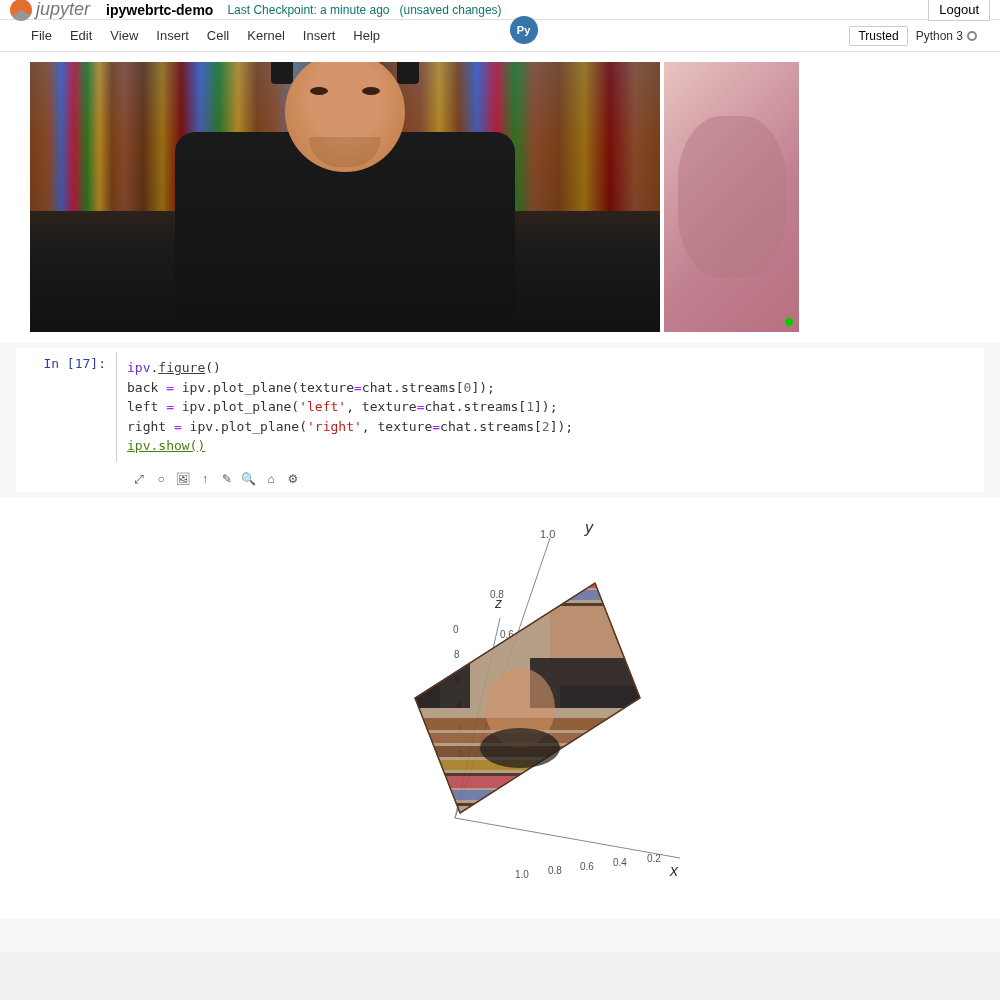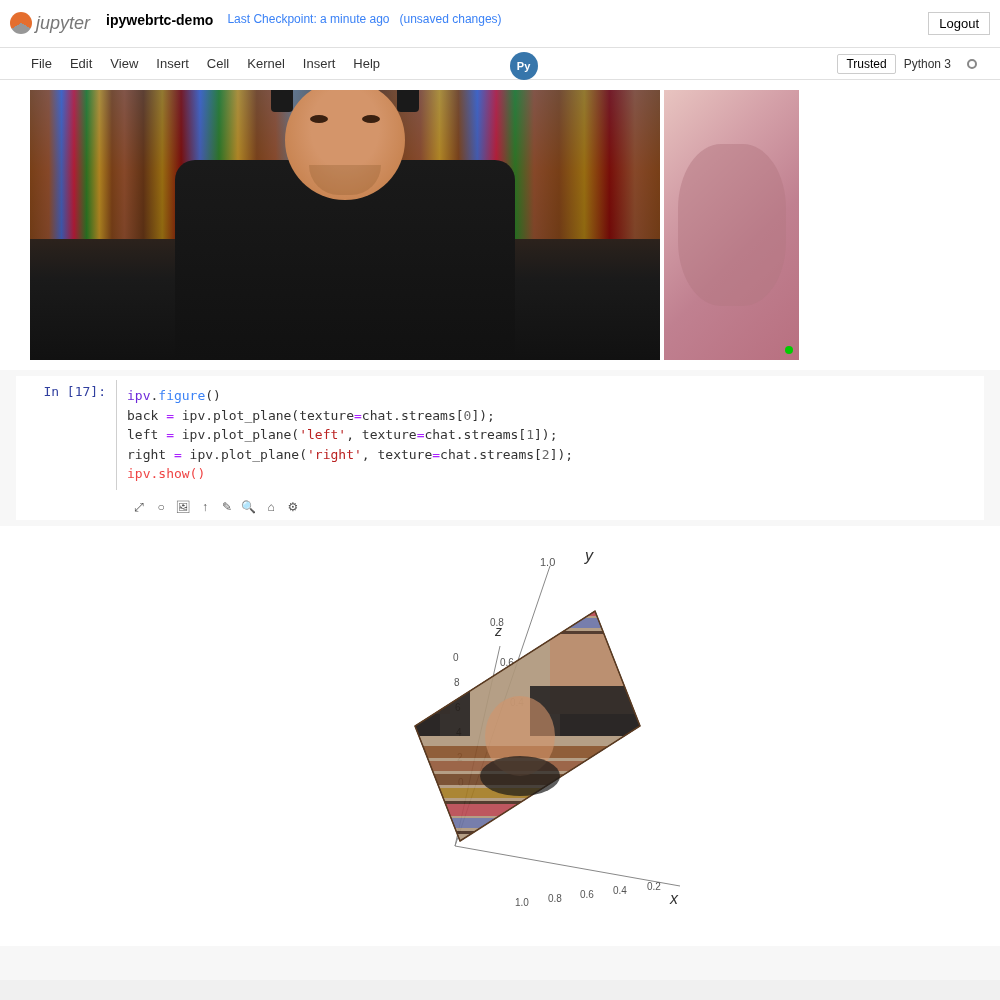--- a/index.html
+++ b/index.html
@@ -1,24 +1,24 @@
 <!DOCTYPE html>
 <html><head>
   <meta charset="utf-8">
   <style>
     * { box-sizing: border-box; margin: 0; padding: 0; }
     body { font-family: Arial, sans-serif; background: #f0f0f0; font-size: 13px; }
 
     
     #topbar {
-      display: flex; align-items: flex-start;
+      display: flex; align-items: center;
       background: white;
       border-bottom: 1px solid #e0e0e0;
-      padding: 12px 10px;
-      height: 48px;
+      padding: 1px 10px;
+      height: 20px;
       gap: 8px;
     }
     #jupyter-logo {
       display: flex; align-items: center; gap: 4px;
     }
     .jupyter-circle {
       width: 22px; height: 22px;
       border-radius: 50%;
       background: conic-gradient(#e46e2e 0% 33%, #979797 33% 66%, #e46e2e 66% 100%);
     }
@@ -60,21 +60,21 @@
       border: 1px solid #ccc;
       padding: 2px 8px;
       border-radius: 2px;
       font-size: 12px;
       background: white;
     }
     #kernel-info {
       margin-left: 6px;
       font-size: 12px;
       color: #333;
-      display: flex; align-items: center; gap: 16px;
+      display: flex; align-items: center; gap: 4px;
     }
     .kernel-dot {
       width: 10px; height: 10px;
       border-radius: 50%;
       border: 2px solid #888;
       display: inline-block;
     }
 
     
     #notebook {
@@ -189,21 +189,21 @@
   </style>
 </head>
 <body>
 
 <div id="topbar">
   <div id="jupyter-logo">
     <div class="jupyter-circle"></div>
     <span style="font-size:18px; color:#777; font-style:italic; font-weight:300;">jupyter</span>
   </div>
   <span style="font-size:14px; font-weight:bold; margin-left:8px;">ipywebrtc-demo</span>
-  <span style="font-size:12px; color:#3b82f6; margin-left:6px;">
+  <span style="font-size:12px; color:#0f766e; margin-left:6px;">
     <span>Last Checkpoint: a minute ago</span>
     &nbsp;
     <span>(unsaved changes)</span>
   </span>
   <div class="python-icon">
     <span>Py</span>
   </div>
   <button id="logout-btn">Logout</button>
 </div>
 
@@ -254,25 +254,25 @@
       </div>
       <div class="video-side-dot"></div>
     </div>
   </div>
 
   <div class="cell-container">
     <div class="cell-row">
       <div class="cell-label">In [17]:</div>
       <div class="cell-code">
         <code>
-          <span class="code-line"><span style="color:#6d28d9;">ipv</span><span style="color:#333;">.</span><span style="color:#3b82f6;">figure</span><span style="color:#333;">()</span></span>
+          <span class="code-line"><span style="color:#6d28d9;">ipv</span><span style="color:#333;">.</span><span style="color:#404040;text-decoration:underline;">figure</span><span style="color:#333;">()</span></span>
           <span class="code-line"><span style="color:#333;">back </span><span style="color:#aa22ff;">=</span><span style="color:#333;"> ipv.plot_plane(texture</span><span style="color:#aa22ff;">=</span><span style="color:#333;">chat.streams[</span><span style="color:#666;">0</span><span style="color:#333;">]);</span></span>
           <span class="code-line"><span style="color:#333;">left </span><span style="color:#aa22ff;">=</span><span style="color:#333;"> ipv.plot_plane(</span><span style="color:#ba2121;">'left'</span><span style="color:#333;">, texture</span><span style="color:#aa22ff;">=</span><span style="color:#333;">chat.streams[</span><span style="color:#666;">1</span><span style="color:#333;">]);</span></span>
           <span class="code-line"><span style="color:#333;">right </span><span style="color:#aa22ff;">=</span><span style="color:#333;"> ipv.plot_plane(</span><span style="color:#ba2121;">'right'</span><span style="color:#333;">, texture</span><span style="color:#aa22ff;">=</span><span style="color:#333;">chat.streams[</span><span style="color:#666;">2</span><span style="color:#333;">]);</span></span>
-          <span class="code-line"><span style="color:#ef4444;">ipv.show()</span></span>
+          <span class="code-line"><span style="color:#4d7c0f;text-decoration:underline;">ipv.show()</span></span>
         </code>
       </div>
     </div>
 
     <div class="cell-toolbar">
       <div style="width:100px;"></div>
       <div class="toolbar-icon">⤢</div>
       <div class="toolbar-icon">○</div>
       <div class="toolbar-icon">🖼</div>
       <div class="toolbar-icon">↑</div>

